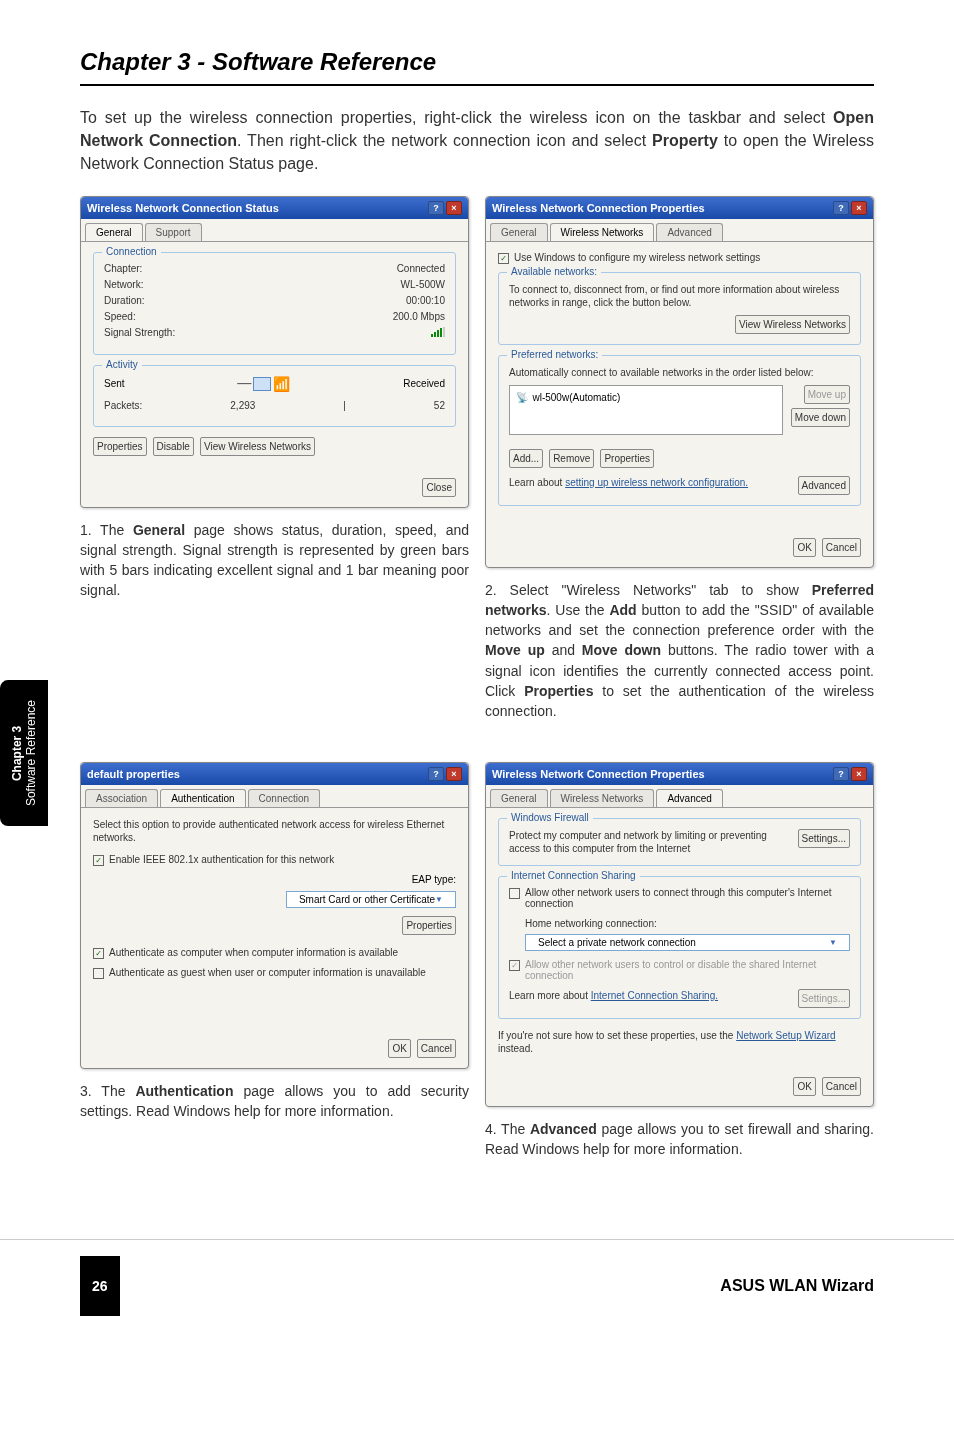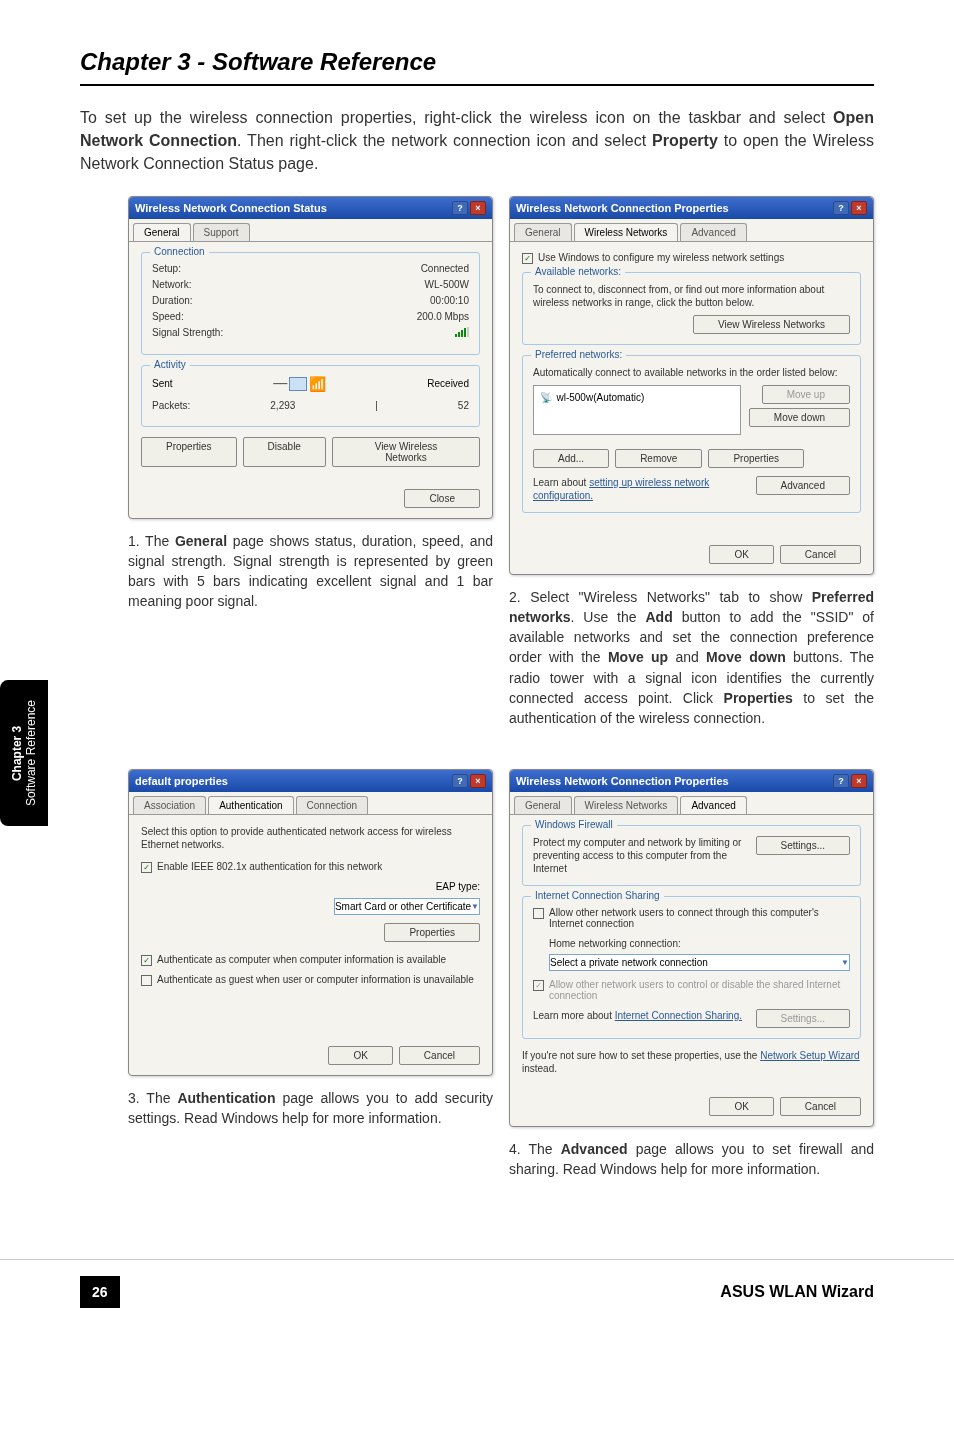--- a/index.html
+++ b/index.html
@@ -2,55 +2,55 @@
 <html><head>
   <meta charset="utf-8">
   <style>
     * { margin: 0; padding: 0; box-sizing: border-box; }
     body { font-family: Arial, sans-serif; width: 954px; background: #fff; position: relative; }
     .page { padding: 48px 80px 40px 80px; position: relative; }
     .section-title { font-size: 24px; font-weight: bold; font-style: italic; margin-bottom: 8px; }
     .hr { border: none; border-top: 2px solid #000; margin-bottom: 20px; }
     .intro { font-size: 16px; line-height: 1.45; text-align: justify; color: #333; margin-bottom: 20px; }
     .intro b { font-weight: bold; }
-    .columns { display: flex; gap: 16px; margin-bottom: 40px; margin-left: 48px; }
+    .columns { display: flex; gap: 16px; margin-bottom: 40px; }
     .col { flex: 1; }
     .dialog { border: 1px solid #888; border-radius: 4px; background: #f4f3ee; margin-bottom: 12px; box-shadow: 1px 1px 3px rgba(0,0,0,0.2); font-size: 10px; }
     .titlebar { background: linear-gradient(to bottom, #3d6ecf, #1a4aa8); color: #fff; padding: 4px 6px; font-weight: bold; font-size: 11px; display: flex; align-items: center; justify-content: space-between; border-radius: 4px 4px 0 0; }
     .titlebar-buttons { display: flex; gap: 2px; }
     .tb-btn { width: 16px; height: 14px; background: #c0392b; border: 1px solid #7b241c; color: #fff; font-size: 9px; display: flex; align-items: center; justify-content: center; border-radius: 2px; }
     .tb-btn.help { background: #3e6ab8; border-color: #2a4a8a; }
     .tabs { display: flex; background: #f4f3ee; padding: 4px 4px 0 4px; }
     .tab { padding: 3px 10px; font-size: 10px; border: 1px solid #999; border-bottom: none; margin-right: 2px; background: #f4f3ee; border-radius: 3px 3px 0 0; }
     .tab.inactive { background: #e8e7e2; color: #555; }
     .dialog-body { padding: 10px 12px 12px 12px; background: #f4f3ee; border-top: 1px solid #999; }
     .groupbox { border: 1px solid #a8c8e8; border-radius: 3px; padding: 10px 10px 10px 10px; margin-bottom: 10px; position: relative; }
     .groupbox-label { position: absolute; top: -7px; left: 8px; background: #f4f3ee; padding: 0 4px; color: #2a5a9a; font-size: 10px; }
     .row { display: flex; justify-content: space-between; margin-bottom: 5px; font-size: 10px; color: #333; }
     .row .label { color: #333; }
     .row .value { color: #333; }
     .activity-row { display: flex; justify-content: space-between; align-items: center; margin-bottom: 8px; }
-    .btn { border: 1px solid #888; background: #f0efe8; padding: 3px 24px; font-size: 10px; border-radius: 2px; color: #333; display: inline-block; text-align: center; }
+    .btn { border: 1px solid #888; background: #f0efe8; padding: 3px 3px; font-size: 10px; border-radius: 2px; color: #333; display: inline-block; text-align: center; }
     .btn.disabled { color: #999; }
     .dialog-footer { display: flex; justify-content: flex-end; gap: 6px; padding: 10px 12px; }
     .dialog-buttons-row { display: flex; gap: 6px; margin-top: 8px; }
     .caption { font-size: 14px; line-height: 1.45; text-align: justify; color: #333; }
     .caption b { font-weight: bold; }
     .checkbox-row { display: flex; align-items: flex-start; gap: 5px; font-size: 10px; color: #333; margin-bottom: 8px; }
     .checkbox { width: 11px; height: 11px; border: 1px solid #666; display: inline-flex; align-items: center; justify-content: center; font-size: 8px; color: #0a6b0a; flex-shrink: 0; margin-top: 1px; }
     .select-row { display: flex; align-items: flex-end; gap: 6px; font-size: 10px; margin-bottom: 8px; flex-direction: column; }
-    .select { flex: 1; border: 1px solid #7ba7d4; padding: 2px 0; font-size: 10px; background: #fff; display: flex; justify-content: space-between; align-items: center; }
+    .select { flex: 1; border: 1px solid #7ba7d4; padding: 2px 12px; font-size: 10px; background: #fff; display: flex; justify-content: space-between; align-items: center; }
     .select .chev { color: #3e6ab8; font-size: 8px; }
     .link { color: #2a5a9a; text-decoration: underline; }
     .listbox { border: 1px solid #999; background: #fff; padding: 4px; min-height: 50px; margin-bottom: 6px; }
     .list-item { display: flex; align-items: center; gap: 4px; font-size: 10px; padding: 2px; }
     .side-tab { position: absolute; left: 0; top: 680px; background: #000; color: #fff; padding: 20px 10px; writing-mode: vertical-rl; transform: rotate(180deg); border-radius: 0 8px 8px 0; font-size: 12px; text-align: center; }
     .side-tab .line1 { font-weight: bold; }
     .footer { display: flex; justify-content: space-between; align-items: center; padding: 16px 80px; border-top: 1px solid #ccc; }
-    .footer .pnum { background: #000; color: #fff; padding: 8px 12px; font-weight: bold; font-size: 14px; }
+    .footer .pnum { background: #000; color: #fff; padding: 22px 12px; font-weight: bold; font-size: 14px; }
     .footer .product { font-weight: bold; font-size: 16px; }
     .btn-group-right { display: flex; flex-direction: column; gap: 4px; align-items: flex-end; }
     .flex-between { display: flex; justify-content: space-between; align-items: flex-start; gap: 8px; }
     .small-text { font-size: 10px; color: #333; line-height: 1.3; }
     .net-icon { color: #0a6b0a; font-size: 10px; }
     .monitor-icons { display: flex; align-items: center; gap: 2px; }
     .monitor { width: 18px; height: 14px; border: 1px solid #5a8cc8; background: #cde0f5; position: relative; }
     .signal-bars { display: inline-flex; align-items: flex-end; gap: 1px; height: 10px; }
     .signal-bars span { width: 2px; background: #0a8a0a; }
     .icon-tower { color: #d4a020; font-size: 14px; }
@@ -83,21 +83,21 @@
           </div>
         </div>
         <div class="tabs">
           <div class="tab">General</div>
           <div class="tab inactive">Support</div>
         </div>
         <div class="dialog-body">
           <div class="groupbox">
             <span class="groupbox-label">Connection</span>
             <div class="row">
-                <span class="label">Setup:</span>
+                <span class="label">Chapter:</span>
                 <span class="value">Connected</span>
               </div>
             <div class="row">
                 <span class="label">Network:</span>
                 <span class="value">WL-500W</span>
               </div>
             <div class="row">
                 <span class="label">Duration:</span>
                 <span class="value">00:00:10</span>
               </div>

